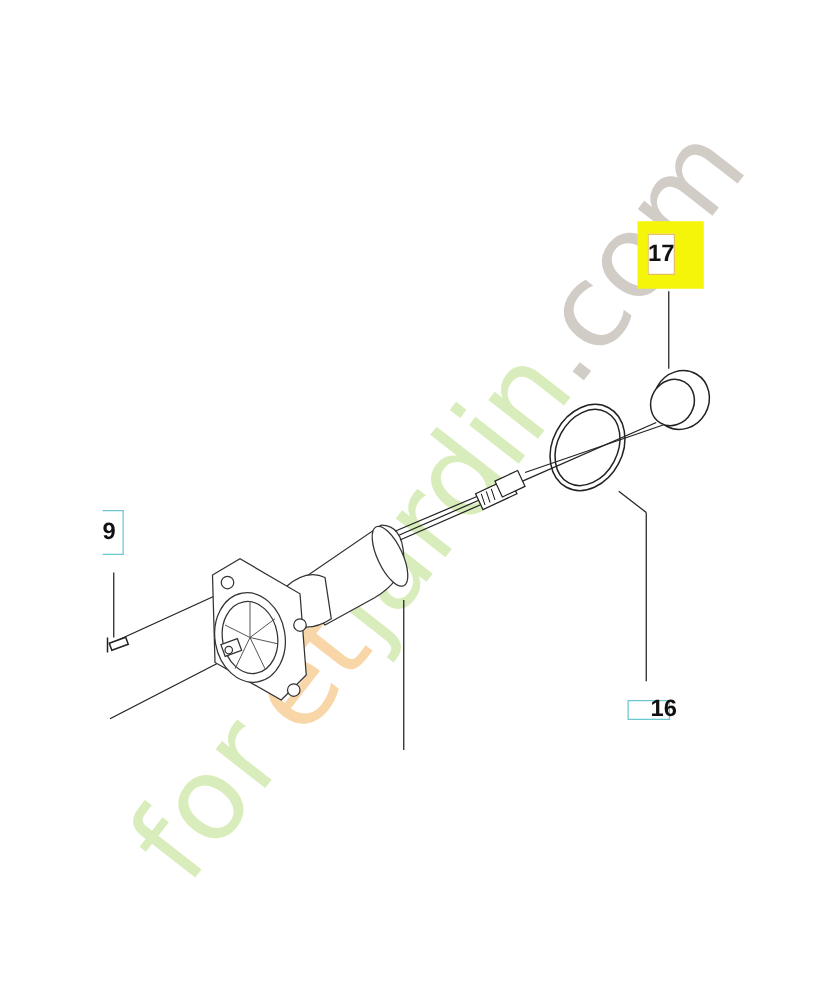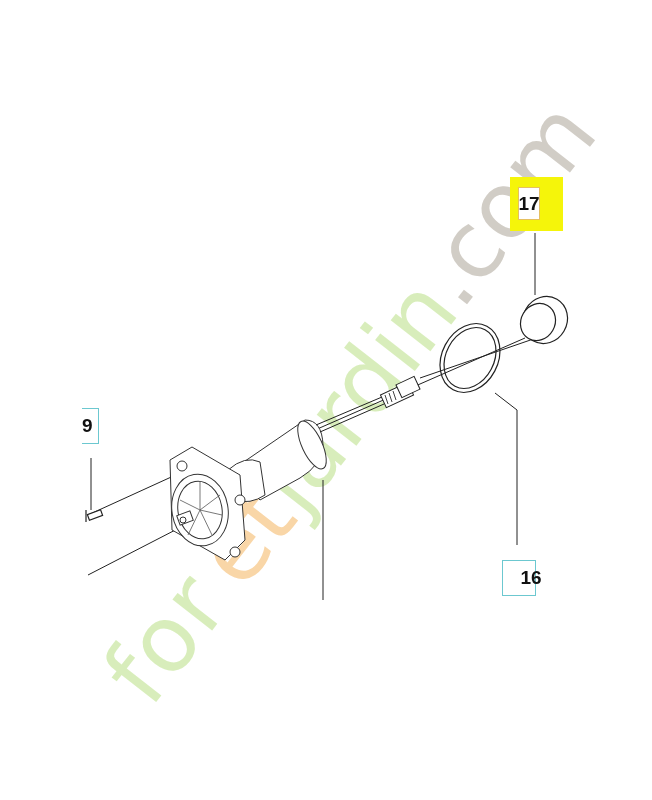--- a/index.html
+++ b/index.html
@@ -2,21 +2,21 @@
 <html><head>
 <meta charset="utf-8">
 <style>
   html, body { margin:0; padding:0; background:#ffffff; }
   body { width:652px; height:800px; position:relative; overflow:hidden; font-family:"Liberation Sans", sans-serif; }
   .diagram { position:absolute; left:0; top:0; width:652px; height:800px; }
   .callout { position:absolute; background:#fff; font-weight:bold; font-size:19px; color:#111; display:flex; align-items:center; justify-content:center; box-sizing:border-box; font-family:"Liberation Sans", sans-serif; }
   .callout-17-bg { position:absolute; left:510px; top:177px; width:53px; height:54px; background:#f5f50a; }
   .callout-17 { left:518px; top:187px; width:22px; height:33px; border:1px solid #e6c060; }
   .callout-9 { left:82px; top:408px; width:17px; height:36px; border-right:1px solid #6cc8d0; border-top:1px solid #6cc8d0; border-bottom:1px solid #6cc8d0; justify-content:flex-start; padding-left:0; }
-  .callout-16 { left:502px; top:560px; width:34px; height:36px; border:1px solid #6cc8d0;padding-left:24px; }
+  .callout-16 { left:502px; top:560px; width:34px; height:16px; border:1px solid #6cc8d0;padding-left:24px; }
 </style>
 </head>
 <body>
 
 <div class="diagram">
   <svg width="652" height="800" viewBox="0 0 652 800">
 
     <g font-family="DejaVu Sans, sans-serif" font-size="92" transform="translate(150,710) rotate(-52)">
       <text x="0" y="0" fill="#d2ebb0" opacity="0.85" letter-spacing="2">for</text>
       <text x="150" y="0" fill="#f8cf98" opacity="0.85">et</text>

